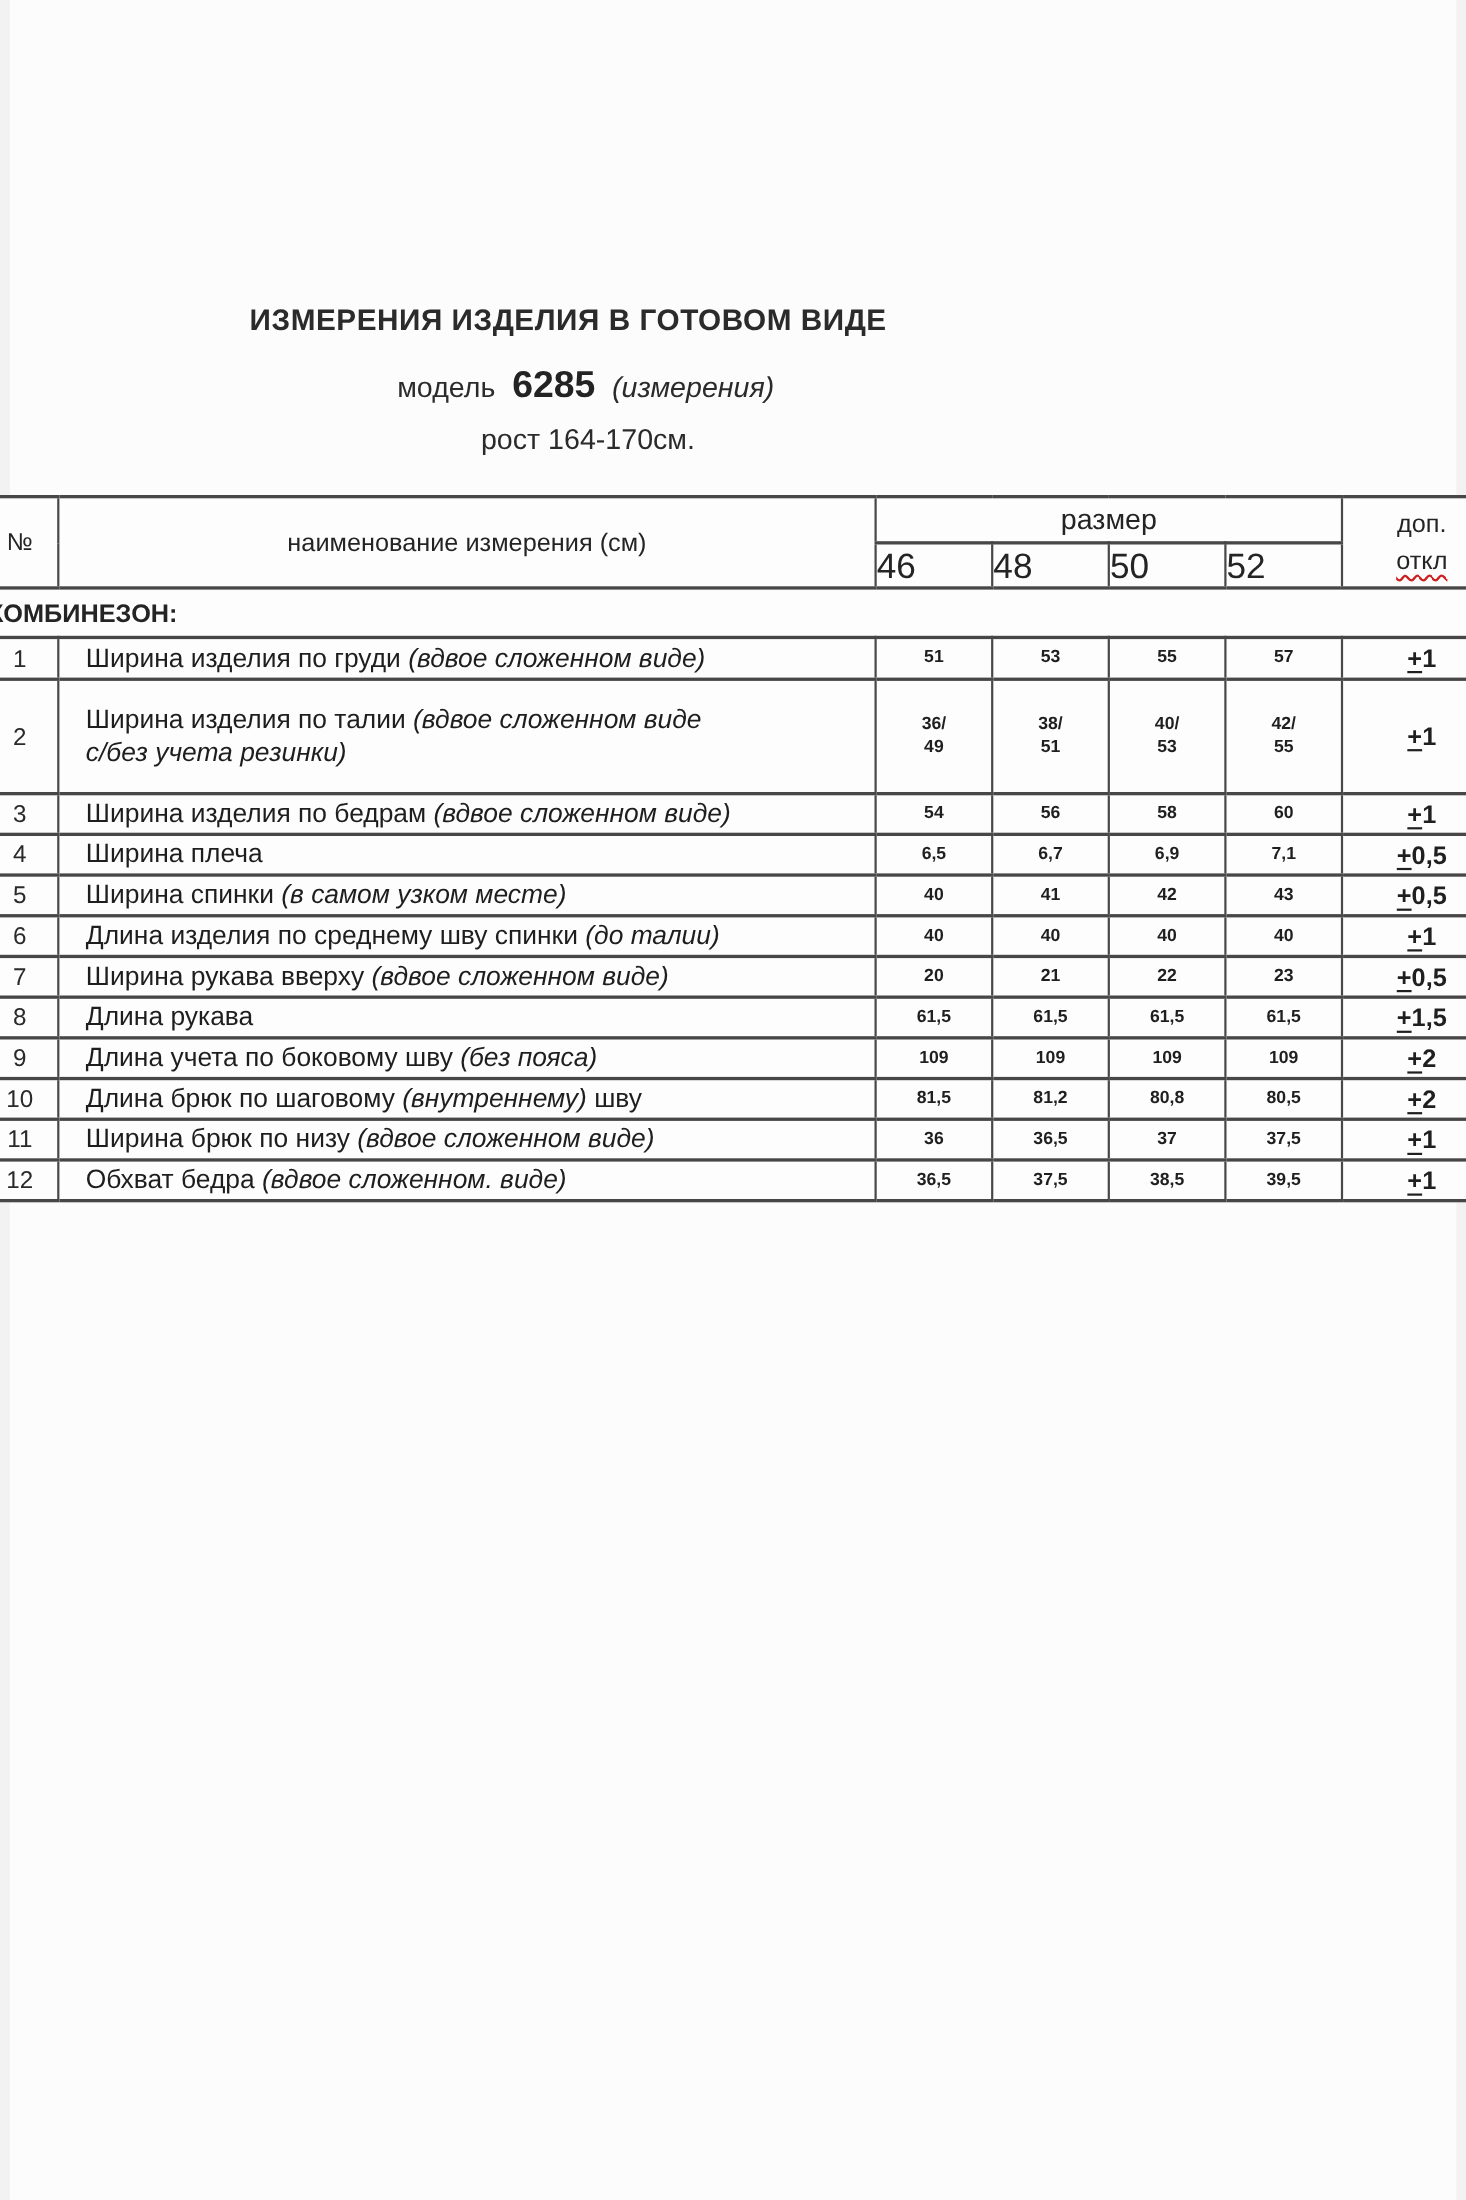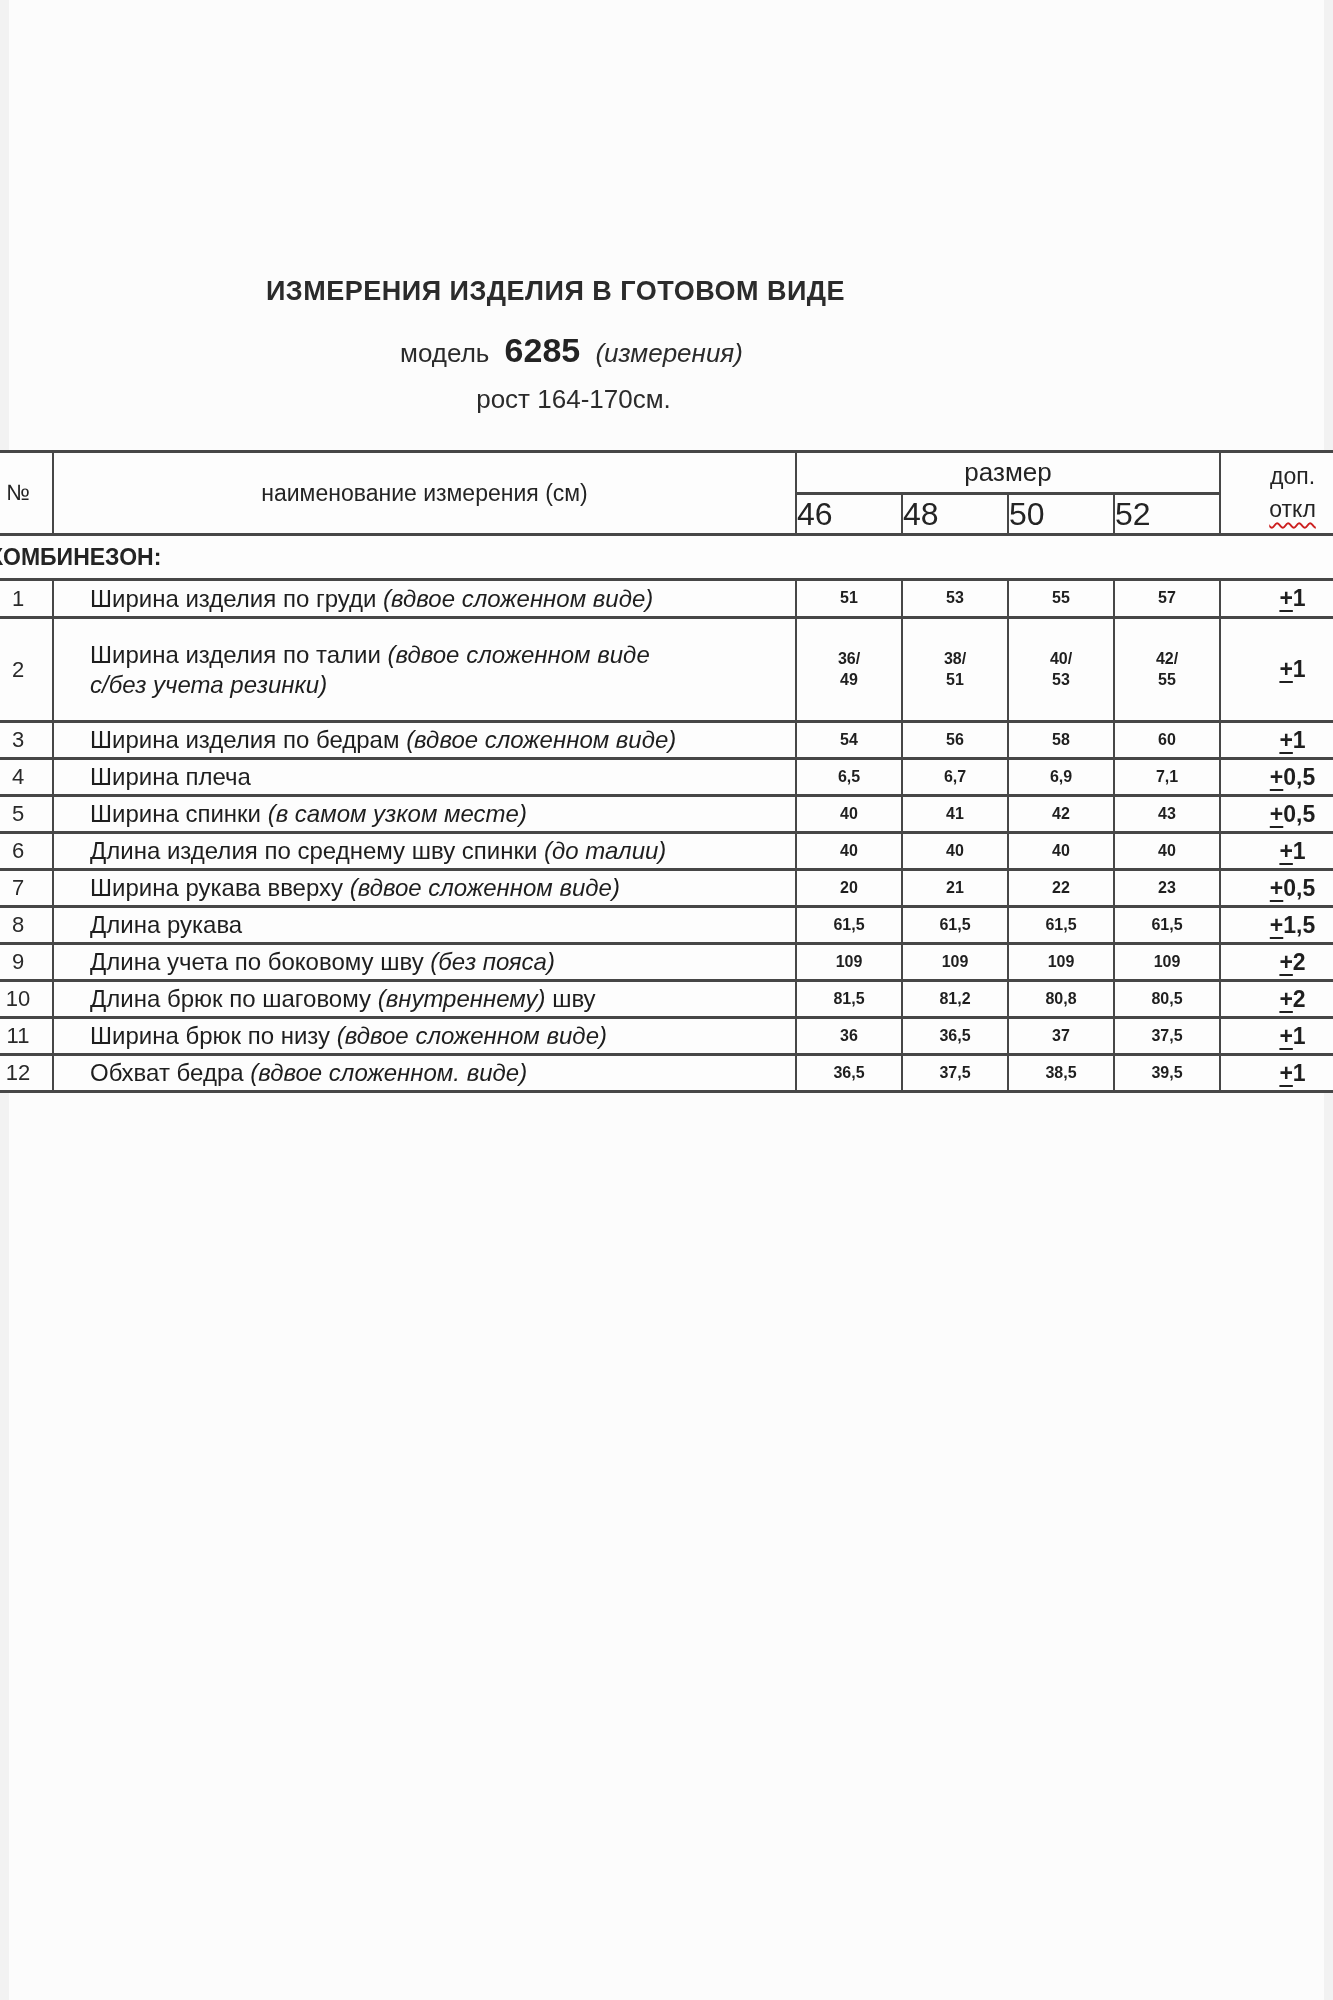--- a/index.html
+++ b/index.html
@@ -9,21 +9,21 @@
     background:#fcfcfc;
     overflow:hidden;
     font-family:"Liberation Sans", sans-serif;
     color:#242424;
   }
   .scan-edge{position:absolute;top:0;bottom:0;width:9px;background:rgba(120,120,120,0.07);}
   .scan-edge.left{left:0;}
   .scan-edge.right{right:0;}
 
   
-  .title-block{position:absolute;top:276px;left:0;width:1093px;padding-left:39px;}
+  .title-block{position:absolute;top:276px;left:0;width:1093px;}
   .doc-title{
     position:relative;left:-30px;
     text-align:center;
     font-size:27px;font-weight:600;letter-spacing:0.5px;
     color:#2b2b2b;
   }
   .doc-subtitle{
     position:relative;left:-14px;
     margin-top:24px;
     text-align:center;
@@ -78,21 +78,21 @@
     font-weight:700;font-size:23px;
     text-align:left;padding-left:6px;
     background:#fdfdfd;
   }
 
   tbody tr.data-row{height:36px;}
   tbody tr.data-row.first{height:38px;}
   tbody tr.data-row.tall{height:104px;}
   td.cell-no{font-size:22px;text-align:center;color:#2a2a2a;}
   td.cell-name{
-    font-size:24px;text-align:left;padding:2px 8px 2px 36px;
+    font-size:24px;text-align:left;padding:2px 8px 2px 24px;
     line-height:1.25;white-space:pre-wrap;color:#1e1e1e;
   }
   td.cell-name i{font-family:"Liberation Sans",sans-serif;}
   td.cell-val{
     font-size:16px;font-weight:600;text-align:center;
     white-space:pre-line;line-height:1.3;color:#1f1f1f;
   }
   td.cell-tol{font-size:23px;font-weight:600;text-align:center;color:#1f1f1f;}
   .pm{text-decoration:underline;text-underline-offset:4px;text-decoration-thickness:2px;}
 </style>

